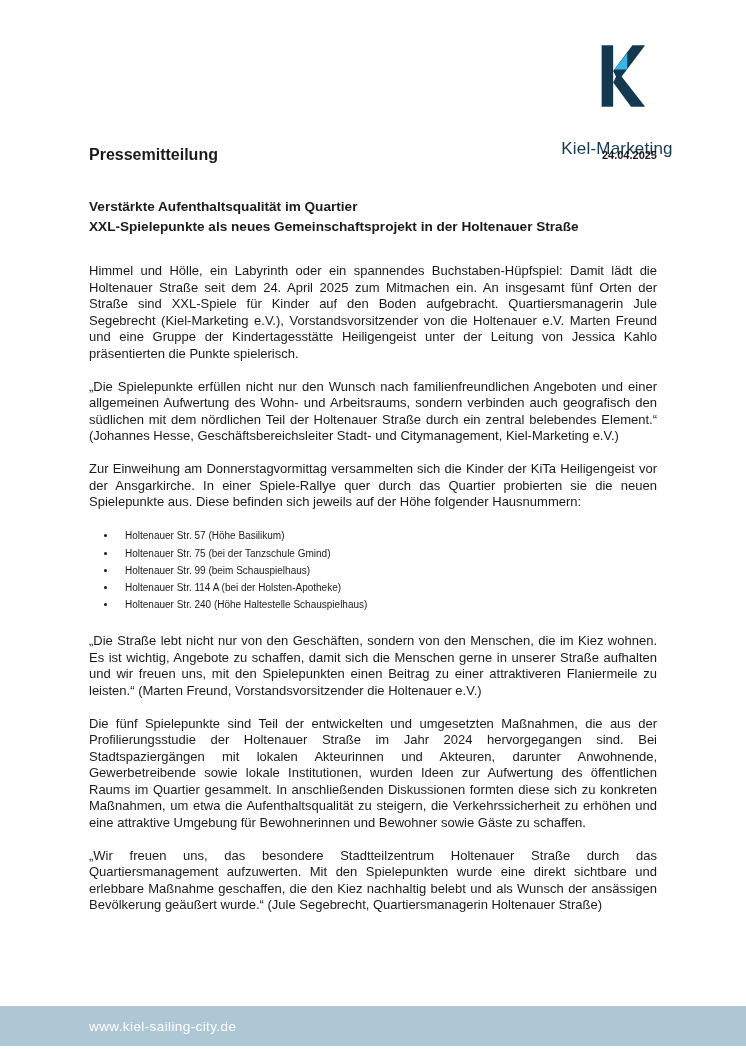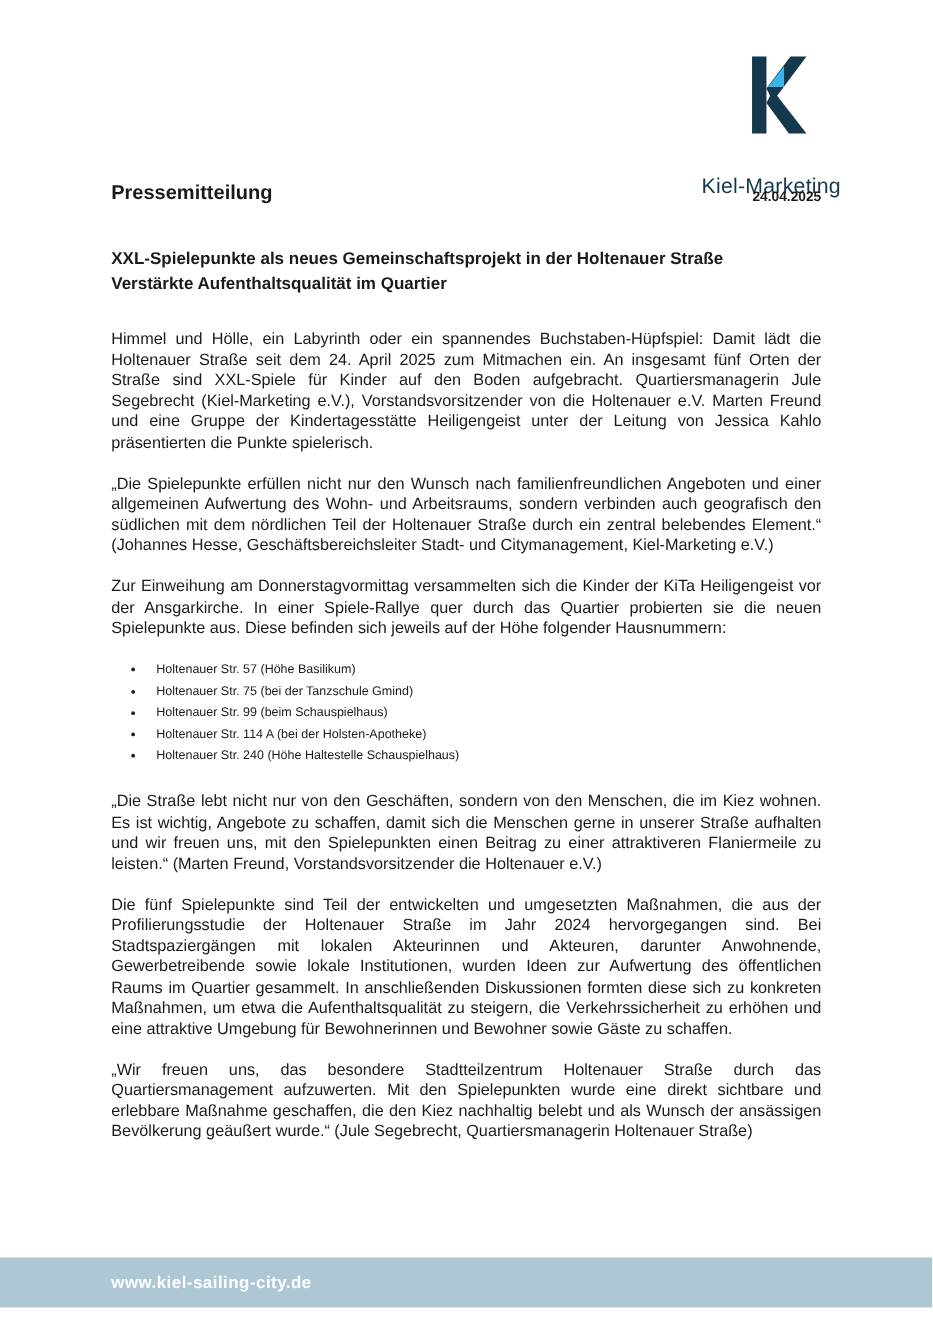--- a/index.html
+++ b/index.html
@@ -38,21 +38,21 @@
   .content {
     position: absolute;
     left: 89px;
     right: 89px;
     top: 0;
   }
   .doc-header {
     margin-top: 146px;
     display: flex;
     justify-content: space-between;
-    align-items: flex-end;
+    align-items: center;
     gap: 11px;
   }
   .doc-type { font-size: 16px; font-weight: bold; }
   .doc-date { font-size: 11px; font-weight: bold; margin-left: 11px; }
 
   .title {
     margin: 33px 0 27px 0;
     font-size: 13.6px;
     font-weight: bold;
     line-height: 1.45;
@@ -86,21 +86,20 @@
     background: #aec7d5;
   }
   .website {
     position: absolute;
     left: 89px;
     top: 50%;
     transform: translateY(-50%);
     color: #ffffff;
     font-size: 13.5px;
     letter-spacing: 0.4px;
-    font-weight: bold;
   }
   .footer-logo {
     position: absolute;
     right: 84px;
     bottom: 15px;
     display: flex;
     flex-direction: column;
     align-items: flex-end;
     z-index: 2;
   }
@@ -152,22 +151,22 @@
   </div>
 
   <div class="content">
 
     <div class="doc-header">
       <span class="doc-type">Pressemitteilung</span>
       <span class="doc-date">24.04.2025</span>
     </div>
 
     <h1 class="title">
+      <span>Verstärkte Aufenthaltsqualität im Quartier</span>
       <span>XXL-Spielepunkte als neues Gemeinschaftsprojekt in der Holtenauer Straße</span>
-      <span>Verstärkte Aufenthaltsqualität im Quartier</span>
     </h1>
 
     <p>Himmel und Hölle, ein Labyrinth oder ein spannendes Buchstaben-Hüpfspiel: Damit lädt die Holtenauer Straße seit dem 24. April 2025 zum Mitmachen ein. An insgesamt fünf Orten der Straße sind XXL-Spiele für Kinder auf den Boden aufgebracht. Quartiersmanagerin Jule Segebrecht (Kiel-Marketing e.V.), Vorstandsvorsitzender von die Holtenauer e.V. Marten Freund und eine Gruppe der Kindertagesstätte Heiligengeist unter der Leitung von Jessica Kahlo präsentierten die Punkte spielerisch.</p>
     <p>„Die Spielepunkte erfüllen nicht nur den Wunsch nach familienfreundlichen Angeboten und einer allgemeinen Aufwertung des Wohn- und Arbeitsraums, sondern verbinden auch geografisch den südlichen mit dem nördlichen Teil der Holtenauer Straße durch ein zentral belebendes Element.“ (Johannes Hesse, Geschäftsbereichsleiter Stadt- und Citymanagement, Kiel-Marketing e.V.)</p>
     <p>Zur Einweihung am Donnerstagvormittag versammelten sich die Kinder der KiTa Heiligengeist vor der Ansgarkirche. In einer Spiele-Rallye quer durch das Quartier probierten sie die neuen Spielepunkte aus. Diese befinden sich jeweils auf der Höhe folgender Hausnummern:</p>
 
     <ul class="locations">
       <li>Holtenauer Str. 57 (Höhe Basilikum)</li>
       <li>Holtenauer Str. 75 (bei der Tanzschule Gmind)</li>
       <li>Holtenauer Str. 99 (beim Schauspielhaus)</li>

